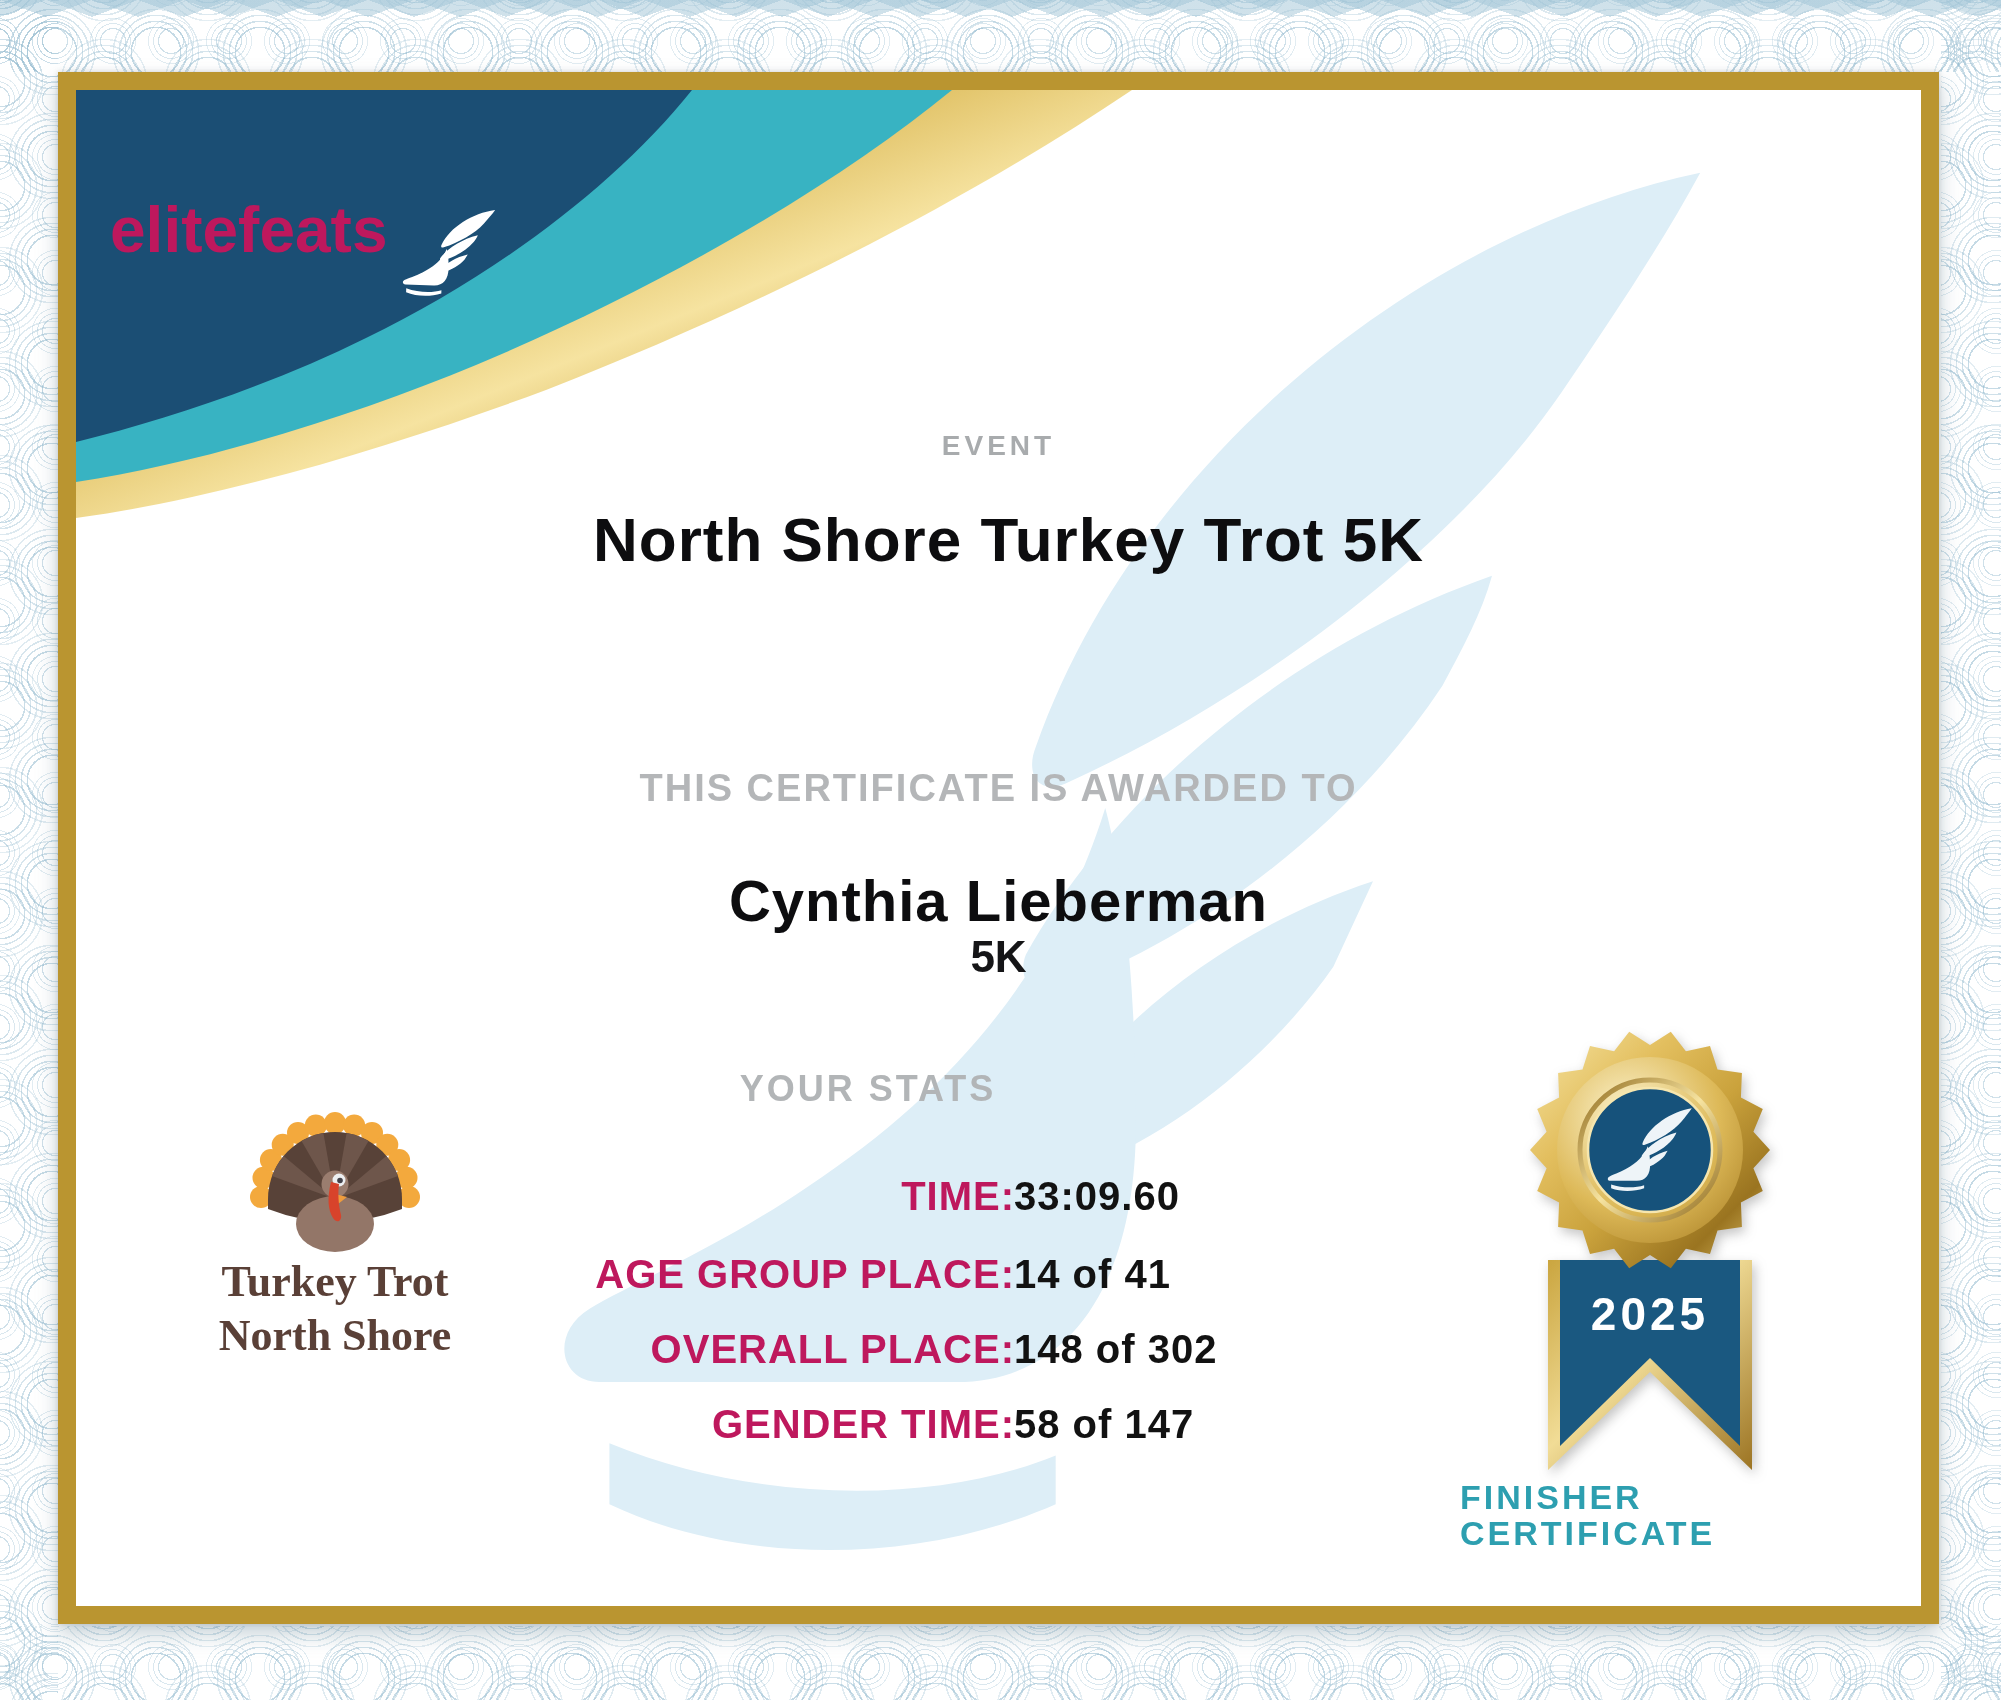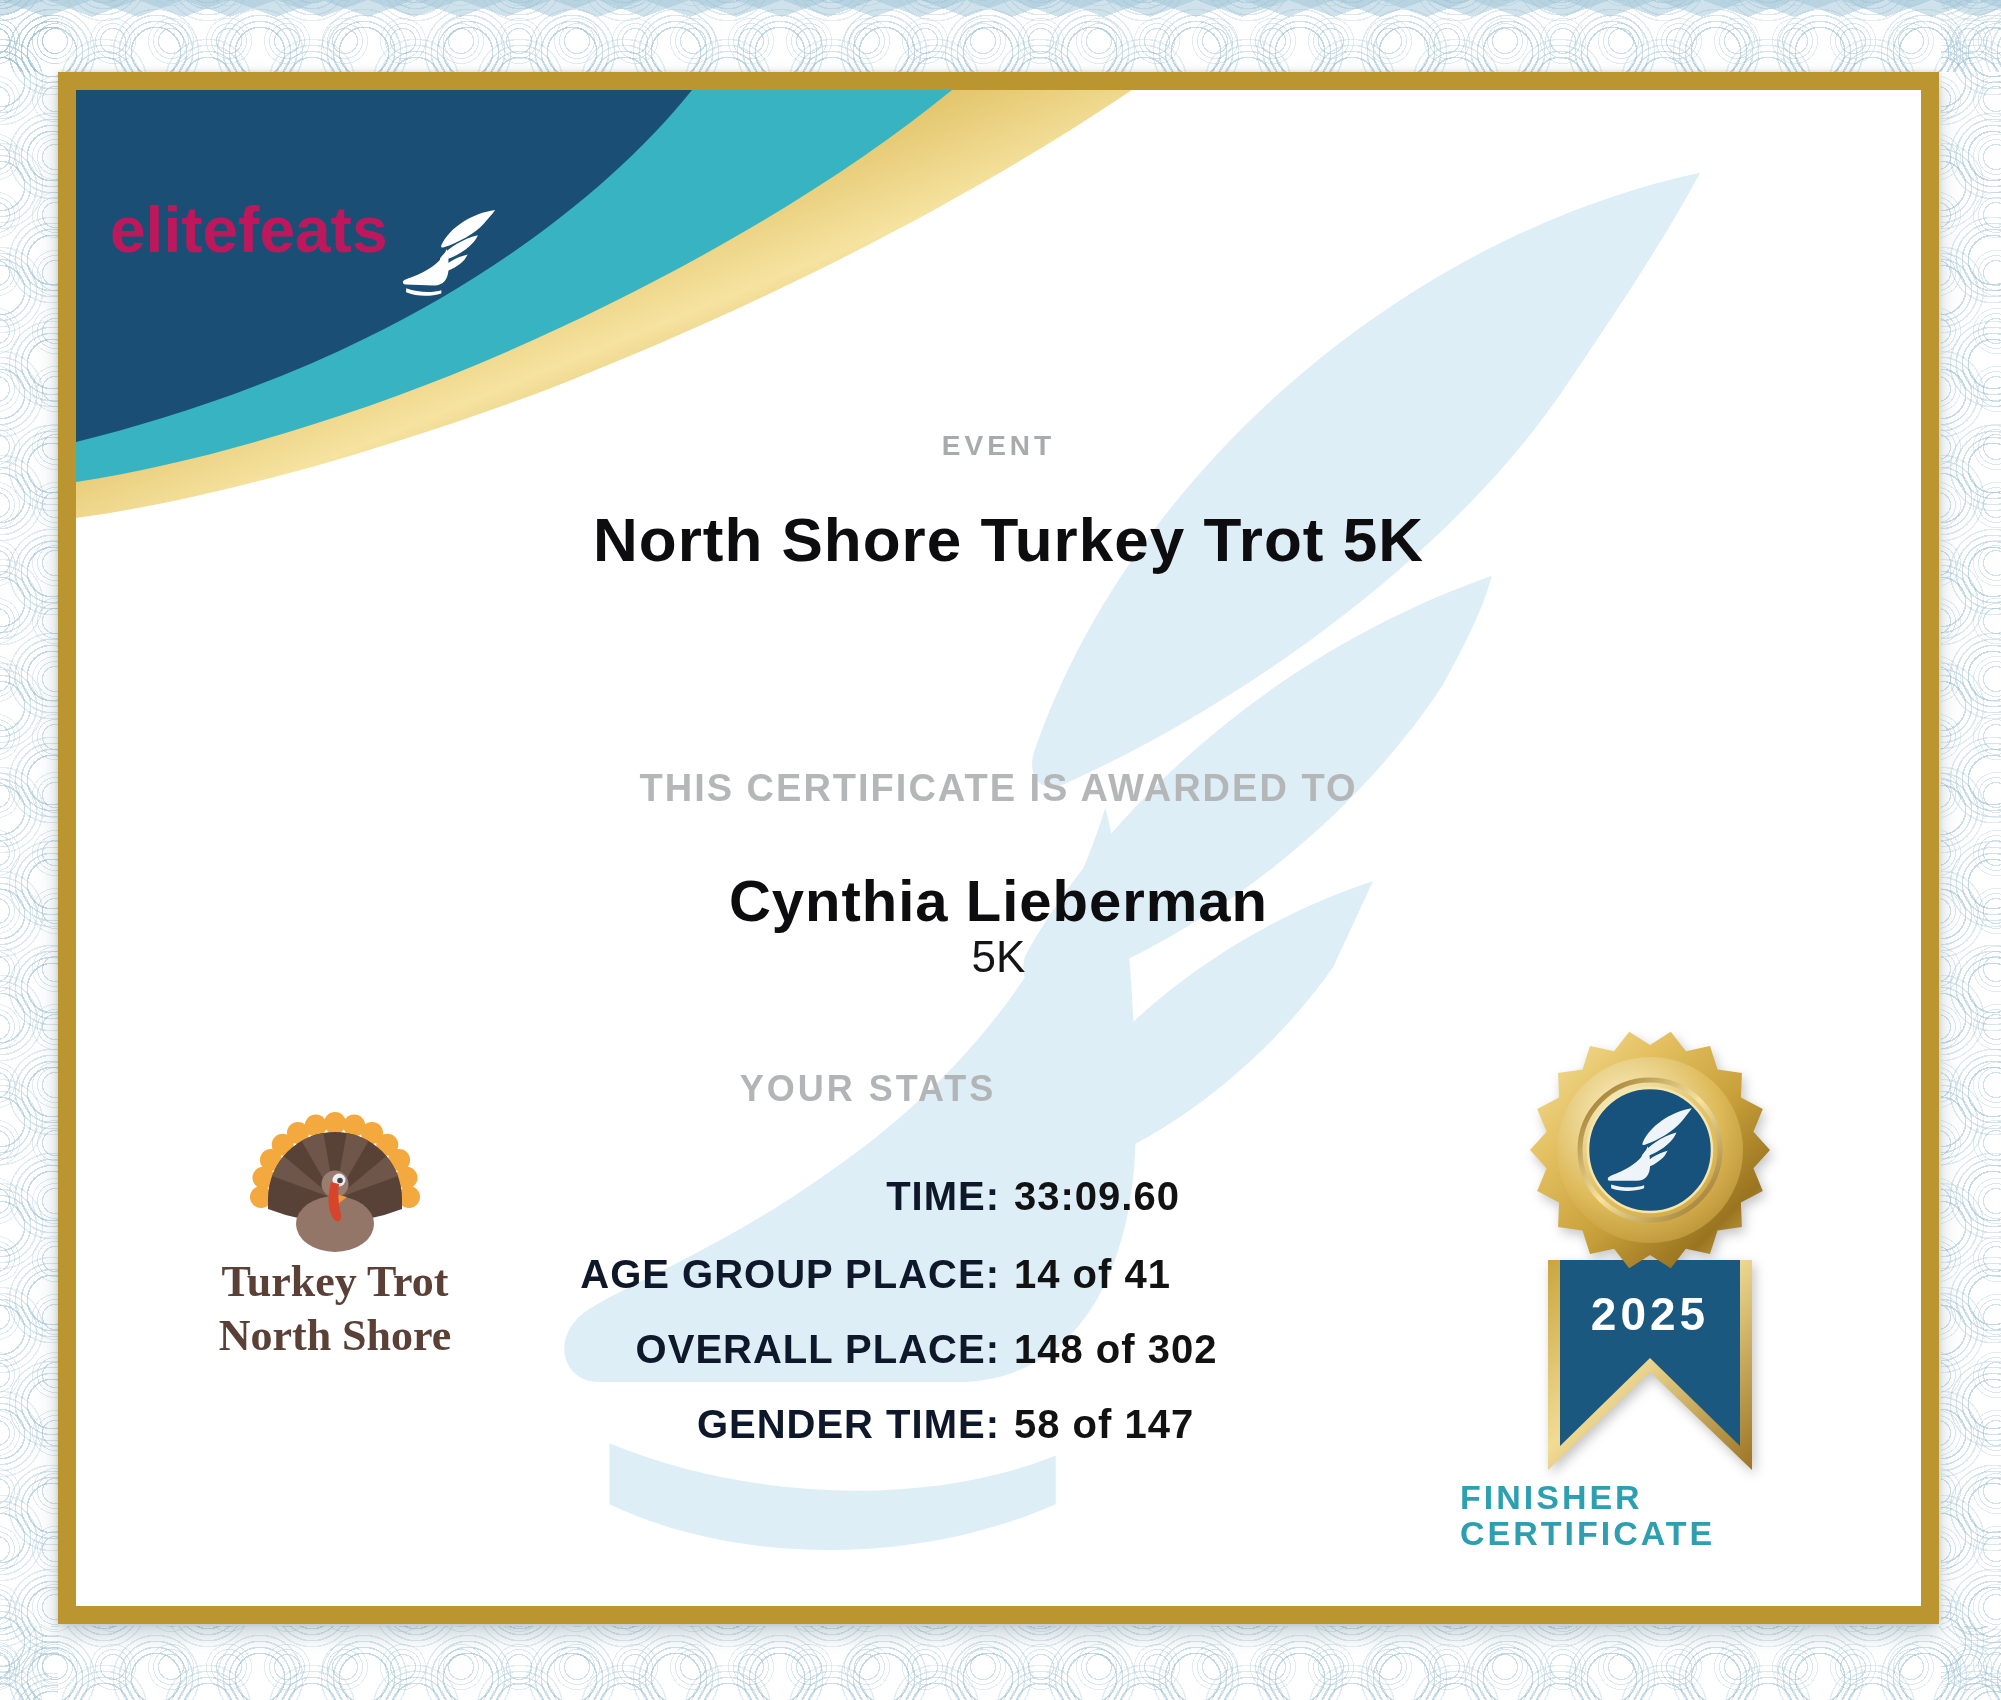--- a/index.html
+++ b/index.html
@@ -49,26 +49,26 @@
     font-size:64px;font-weight:bold;color:#be185d;letter-spacing:0px;line-height:72px;
   }
   .logo-foot{position:absolute;left:292px;top:-16px;width:94px;height:150px;color:#ffffff;transform:rotate(2deg);}
 
   
   .cline{left:0;width:1845px;text-align:center;}
   .event-label{top:340px;font-size:28px;font-weight:600;letter-spacing:4px;color:#a8abad;}
   .event-name{top:414px;font-size:62px;font-weight:800;color:#0d0d0f;letter-spacing:1px;margin-left:10px;}
   .awarded-label{top:677px;font-size:38px;font-weight:600;letter-spacing:2px;color:#b4b6b8;text-align:center;}
   .recipient-name{top:777px;font-size:58px;font-weight:800;color:#0d0d0f;letter-spacing:1px;}
-  .distance{top:842px;font-size:44px;font-weight:400;color:#151517;}
+  .distance{top:842px;font-size:44px;font-weight:700;color:#151517;}
 
   
   .stats-heading{left:0;top:978px;width:1584px;text-align:center;font-size:36px;font-weight:700;letter-spacing:3px;color:#b2b5b7;}
   .stat-row{left:0;width:1845px;height:48px;}
-  .stat-label{position:absolute;left:0;top:0;width:924px;text-align:right;font-size:40px;font-weight:600;letter-spacing:1px;color:#0f172a;}
+  .stat-label{position:absolute;left:15px;top:0;width:924px;text-align:right;font-size:40px;font-weight:600;letter-spacing:1px;color:#be185d;}
   .stat-value{position:absolute;left:938px;top:0;font-size:40px;font-weight:800;color:#121212;letter-spacing:1px;}
   .row-0{top:1084px;} .row-1{top:1162px;} .row-2{top:1237px;} .row-3{top:1312px;}
 
   
   .turkey-block{left:99px;top:1012px;width:320px;text-align:center;}
   .turkey-svg{display:block;margin:0 auto;}
   .turkey-title{
     margin-top:6px;font-family:"Liberation Serif", serif;font-weight:bold;
     font-size:44px;line-height:1.08;color:#5a4037;letter-spacing:0px;
   }

